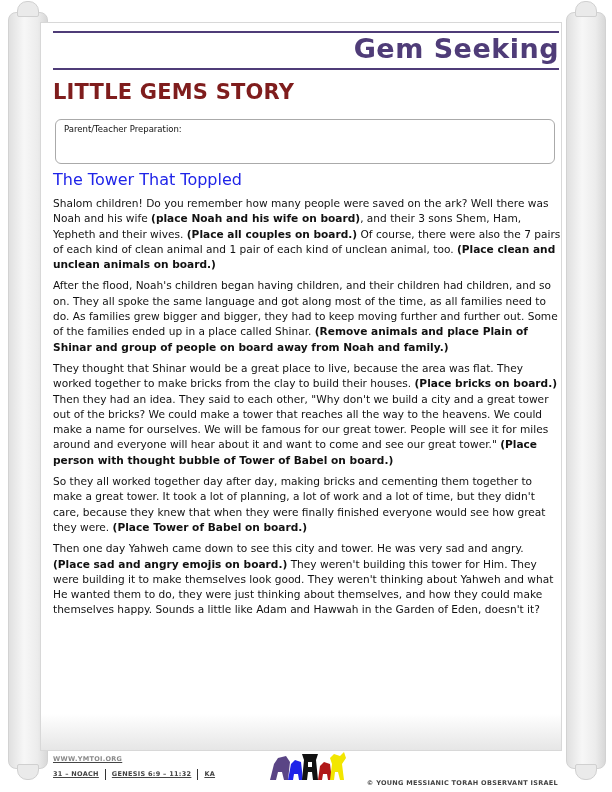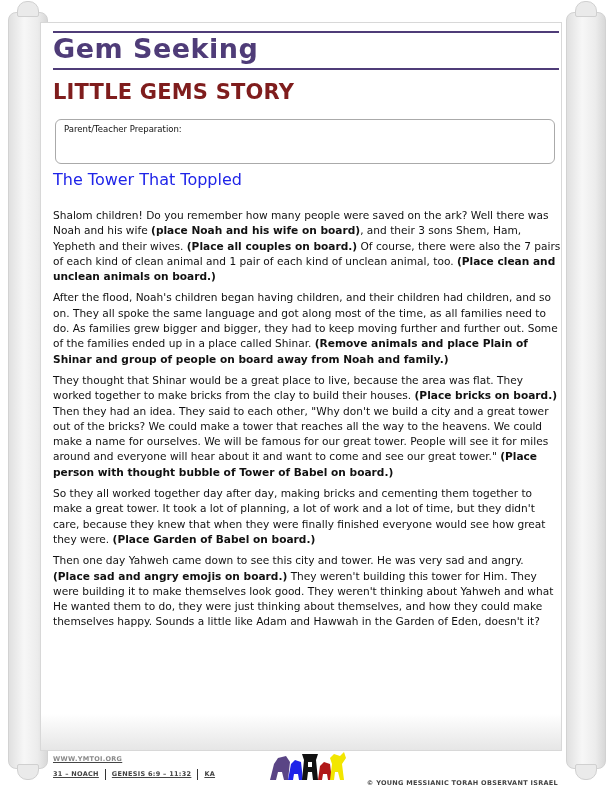--- a/index.html
+++ b/index.html
@@ -25,21 +25,21 @@
     position:absolute; left:8px; width:20px; height:14px;
     background:#eaeaea; border:1px solid #d0d0d0;
   }
   .rod-knob.top { top:-12px; border-radius:10px 10px 2px 2px; }
   .rod-knob.bottom { bottom:-12px; border-radius:2px 2px 10px 10px; }
 
   .title-rule { position:absolute; left:53px; width:506px; height:2px; background:#4f3c78; }
   .title-rule.top { top:31px; }
   .title-rule.bottom { top:68px; }
   .page-title {
-    position:absolute; left:53px; top:33px; width:506px; text-align:left;
+    position:absolute; left:53px; top:33px; width:506px; text-align:right;
     color:#4f3c78; font-size:27px; font-weight:bold; letter-spacing:0.5px;
     font-family:"DejaVu Sans", sans-serif;
   }
   .section-title {
     position:absolute; left:53px; top:80px;
     color:#7f1d1d; font-size:21px; font-weight:bold; letter-spacing:0.2px;
     font-family:"DejaVu Sans", sans-serif;
   }
   .prep-box {
     position:absolute; left:55px; top:119px; width:500px; height:45px;
@@ -47,21 +47,21 @@
     font-size:8.5px; line-height:12px; color:#111;
   }
   .prep-box .label { margin-bottom:15px; }
   .prep-box .link { color:#2b2bd8; }
   .story-title {
     position:absolute; left:53px; top:170px;
     color:#1f24e8; font-size:16px; font-weight:normal;
     font-family:"DejaVu Sans", sans-serif;
   }
   .story {
-    position:absolute; left:53px; top:208px; width:508px;
+    position:absolute; left:53px; top:196px; width:508px;
     font-size:10.6px; line-height:15.3px; color:#111;
     font-family:"DejaVu Sans", sans-serif;
   }
   .story p { margin:0 0 6px 0; }
   .story b { font-weight:bold; }
 
   .footer-left {
     position:absolute; left:53px; top:755px; font-size:6.5px; color:#444;
     letter-spacing:0.3px; font-weight:bold;text-decoration:underline;
   }
@@ -102,21 +102,21 @@
   <p>
     <span>Shalom children! Do you remember how many people were saved on the ark? Well there was Noah and his wife </span><b>(place Noah and his wife on board)</b><span>, and their 3 sons Shem, Ham, Yepheth and their wives. </span><b>(Place all couples on board.)</b><span> Of course, there were also the 7 pairs of each kind of clean animal and 1 pair of each kind of unclean animal, too. </span><b>(Place clean and unclean animals on board.)</b>
   </p>
   <p>
     <span>After the flood, Noah's children began having children, and their children had children, and so on. They all spoke the same language and got along most of the time, as all families need to do. As families grew bigger and bigger, they had to keep moving further and further out. Some of the families ended up in a place called Shinar. </span><b>(Remove animals and place Plain of Shinar and group of people on board away from Noah and family.)</b>
   </p>
   <p>
     <span>They thought that Shinar would be a great place to live, because the area was flat. They worked together to make bricks from the clay to build their houses. </span><b>(Place bricks on board.)</b><span> Then they had an idea. They said to each other, "Why don't we build a city and a great tower out of the bricks? We could make a tower that reaches all the way to the heavens. We could make a name for ourselves. We will be famous for our great tower. People will see it for miles around and everyone will hear about it and want to come and see our great tower." </span><b>(Place person with thought bubble of Tower of Babel on board.)</b>
   </p>
   <p>
-    <span>So they all worked together day after day, making bricks and cementing them together to make a great tower. It took a lot of planning, a lot of work and a lot of time, but they didn't care, because they knew that when they were finally finished everyone would see how great they were. </span><b>(Place Garden of Babel on board.)</b>
+    <span>So they all worked together day after day, making bricks and cementing them together to make a great tower. It took a lot of planning, a lot of work and a lot of time, but they didn't care, because they knew that when they were finally finished everyone would see how great they were. </span><b>(Place Tower of Babel on board.)</b>
   </p>
   <p>
     <span>Then one day Yahweh came down to see this city and tower. He was very sad and angry. </span><b>(Place sad and angry emojis on board.)</b><span> They weren't building this tower for Him. They were building it to make themselves look good. They weren't thinking about Yahweh and what He wanted them to do, they were just thinking about themselves, and how they could make themselves happy. Sounds a little like Adam and Hawwah in the Garden of Eden, doesn't it?</span>
   </p>
 </div>
 
 <div class="footer-left">
   <div class="site">WWW.YMTOI.ORG</div>
   <div class="meta">
     <span>31 – NOACH</span><span class="sep"></span><span>GENESIS 6:9 – 11:32</span><span class="sep"></span><span>KA</span>

